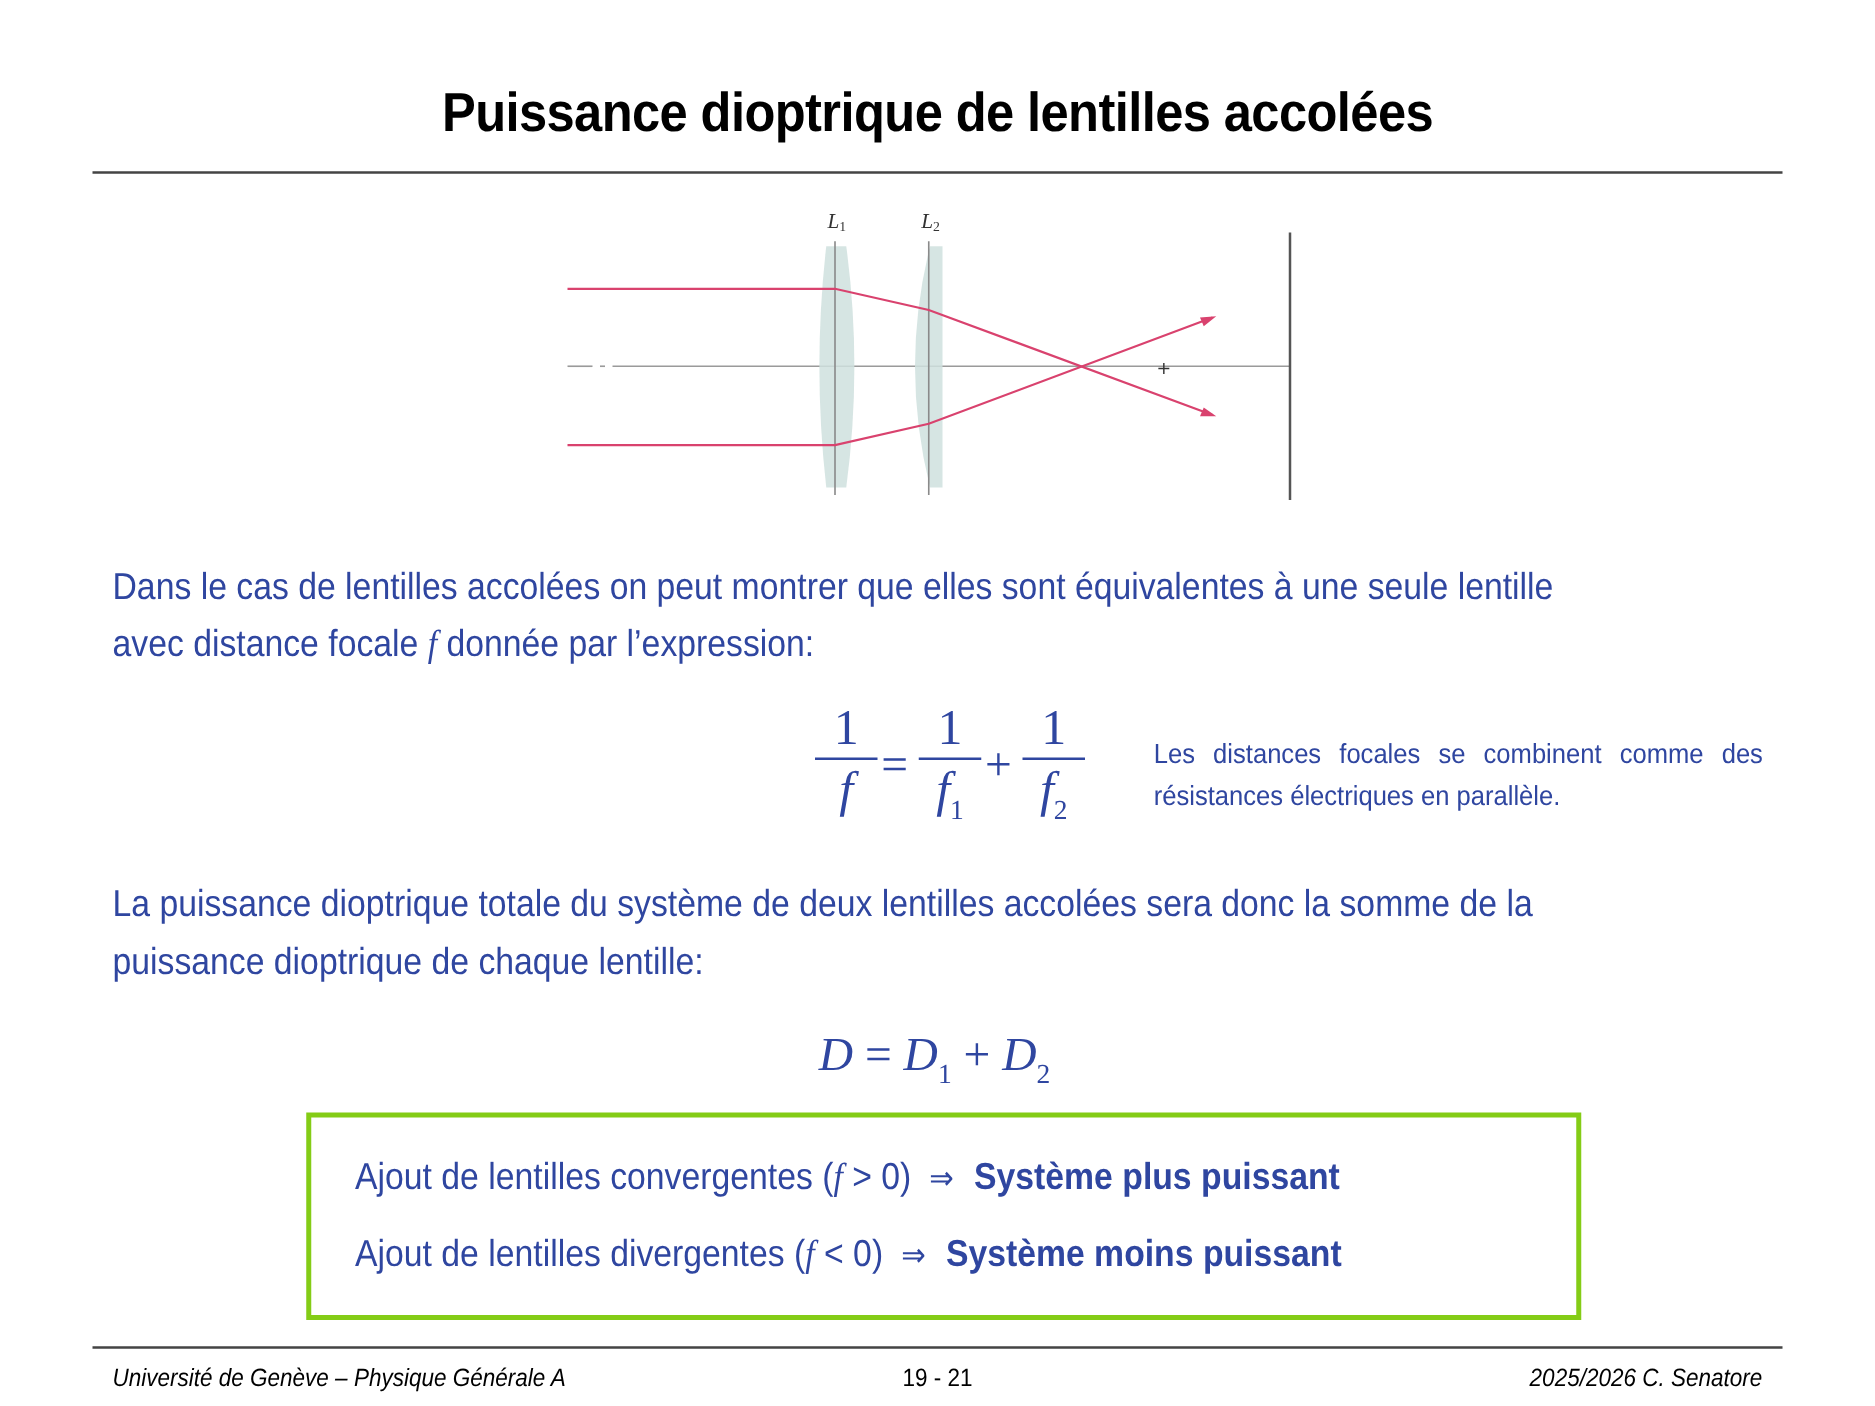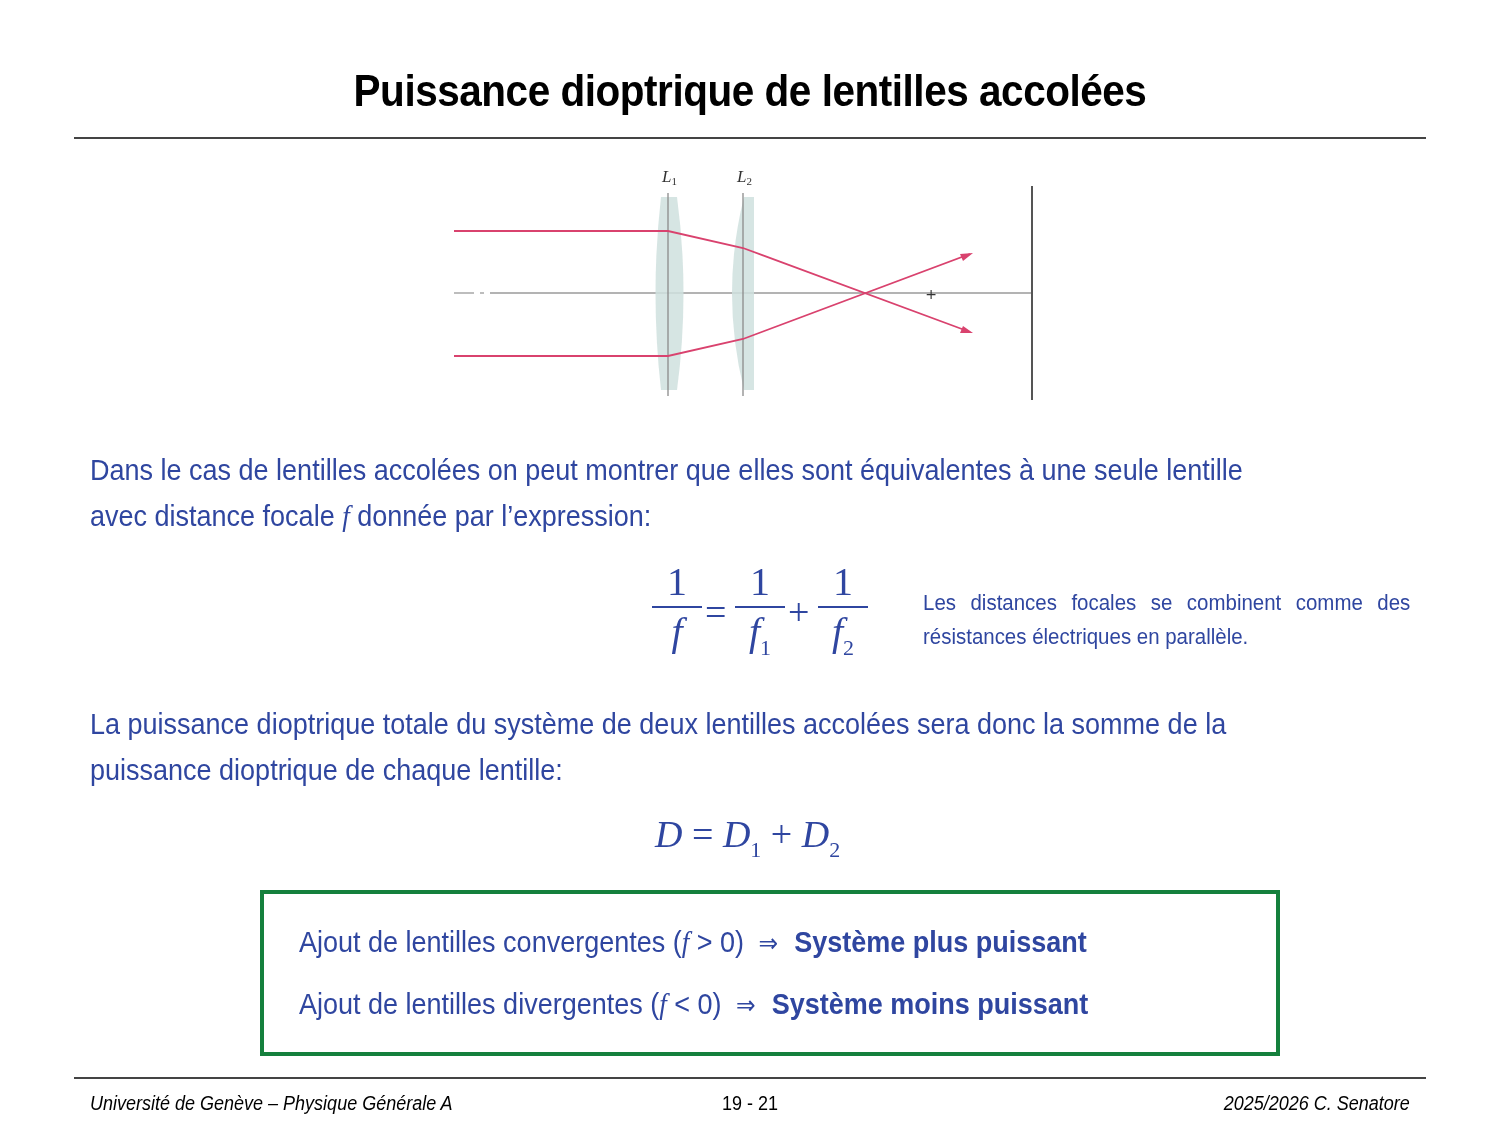--- a/index.html
+++ b/index.html
@@ -24,27 +24,26 @@
     .frac .bar { height: 2px; background: #2F46A0; margin: 4px 0 4px 0; }
     .frac .den { font-size: 40px; line-height: 40px; font-style: italic; }
     .sub { font-size: 22px; font-style: normal; vertical-align: -10px; }
     .op { position: absolute; font-size: 38px; line-height: 40px; }
     .note {
       position: absolute; left: 923px; top: 586px; width: 487px; color: #2F46A0;
       font-size: 22px; line-height: 34px; text-align: justify; text-align-last: left;
       transform: scaleX(0.93); transform-origin: left top; width: 524px;
     }
     .eq2 { position: absolute; left: 655px; top: 812px; color: #2F46A0;
-           font-family: "Liberation Serif", serif; font-size: 38px; line-height: 44px; }
+           font-family: "Liberation Serif", serif; font-size: 38px; line-height: 64px; }
     .eq2 .var { font-style: italic; }
     .eq2 .s { font-size: 22px; vertical-align: -10px; }
     .box {
       position: absolute; left: 245px; top: 890px; width: 1012px; height: 158px;
-      border: 4px solid #15803d;
-      margin-left: 15px;
+      border: 4px solid #84cc16;
     }
     .boxline {
       position: absolute; left: 35px; color: #2F46A0; font-size: 30px; line-height: 40px;
       white-space: nowrap; transform: scaleX(0.9); transform-origin: left top;
     }
     .boxline .ital { font-family: "Liberation Serif", serif; font-style: italic; }
     .boxline .arrow { font-family: "DejaVu Sans", sans-serif; font-size: 26px; margin: 0 18px 0 16px; }
     .boxline b { font-weight: bold; }
     .rule-bottom { position: absolute; left: 74px; top: 1077px; width: 1352px; height: 2px; background: #444; }
     .footer { position: absolute; top: 1092px; font-size: 20px; color: #000;

